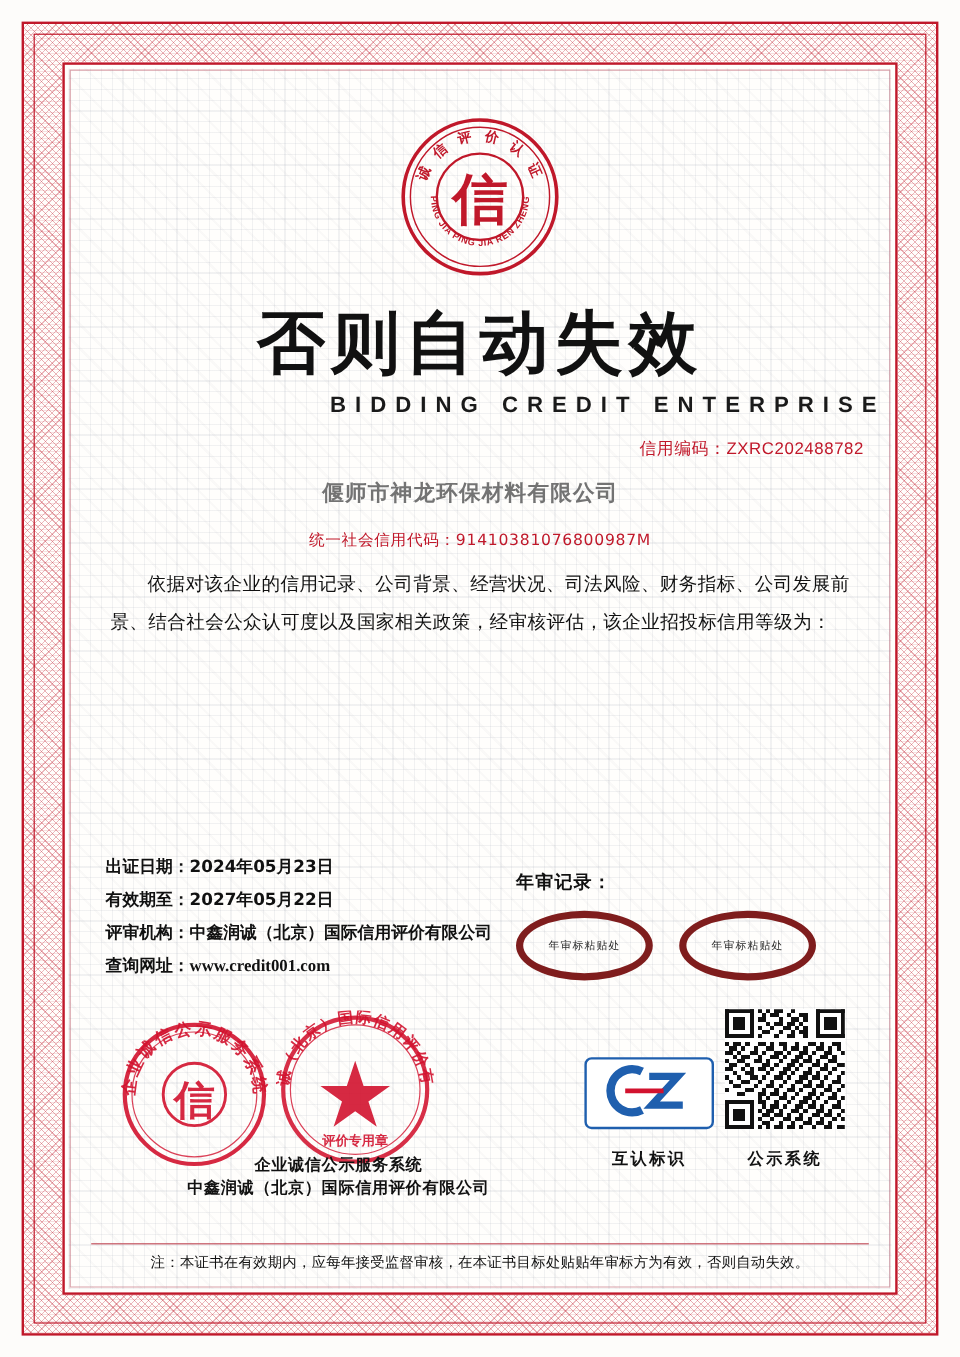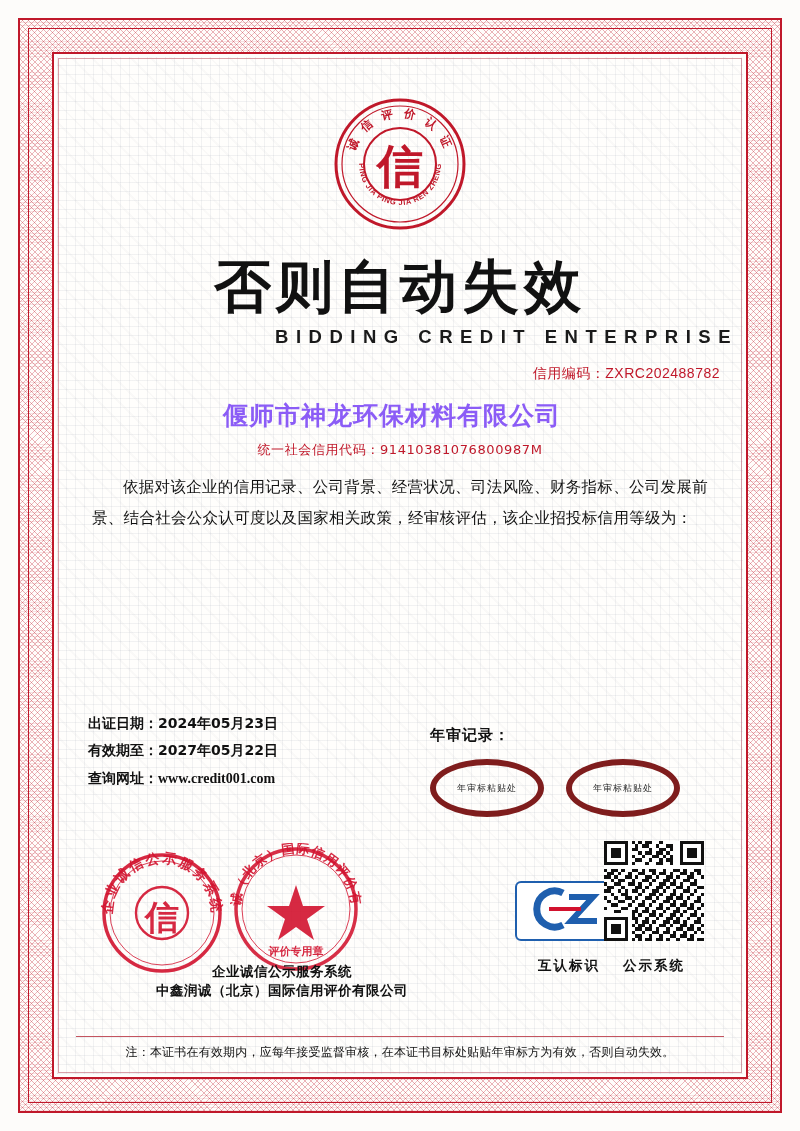--- a/index.html
+++ b/index.html
@@ -113,22 +113,22 @@
   }
   .credit-no .num { letter-spacing: 0.5px; }
 
   .company {
     position: absolute;
     top: 337px;
     left: 0; right: 16px;
     text-align: center;
     font-family: "DejaVu Sans", "Liberation Sans", sans-serif;
     font-weight: bold;
-    font-size: 25px;
-    color: #8b5cf6;
+    font-size: 18px;
+    color: #737373;
     letter-spacing: 1px;
   }
   .uscc {
     position: absolute;
     top: 379px;
     left: 0; right: 0;
     text-align: center;
     font-size: 13px;
     color: #c0182a;
     letter-spacing: 0.6px;
@@ -236,21 +236,21 @@
     position: absolute;
     left: 0;
     bottom: 22px;
     width: 420px;
     text-align: center;
   }
   .captions div { line-height: 1.45; }
 
   .mutual {
     position: absolute;
-    left: 442px;
+    left: 414px;
     bottom: 48px;
     width: 110px;
     text-align: center;
   }
   .mutual-logo {
     width: 104px;
     height: 56px;
     border: 2px solid #1f5fae;
     border-radius: 6px;
     margin: 0 auto;
@@ -341,20 +341,23 @@
 
     <div class="body-text">依据对该企业的信用记录、公司背景、经营状况、司法风险、财务指标、公司发展前景、结合社会公众认可度以及国家相关政策，经审核评估，该企业招投标信用等级为：</div>
 
 
     <div class="info">
       <div class="row">
         <span class="label">出证日期：</span><span class="value">2024年05月23日</span>
       </div>
       <div class="row">
         <span class="label">有效期至：</span><span class="value">2027年05月22日</span>
+      </div>
+      <div class="row">
+        <span class="label">评审机构：</span><span class="value">中鑫润诚（北京）国际信用评价有限公司</span>
       </div>
       <div class="row">
         <span class="label">查询网址：</span><span class="value mono">www.credit001.com</span>
       </div>
     </div>
 
     <div class="annual">
       <div class="annual-title">年审记录：</div>
       <div class="annual-stamps">
         <div class="stamp-oval">年审标粘贴处</div>

